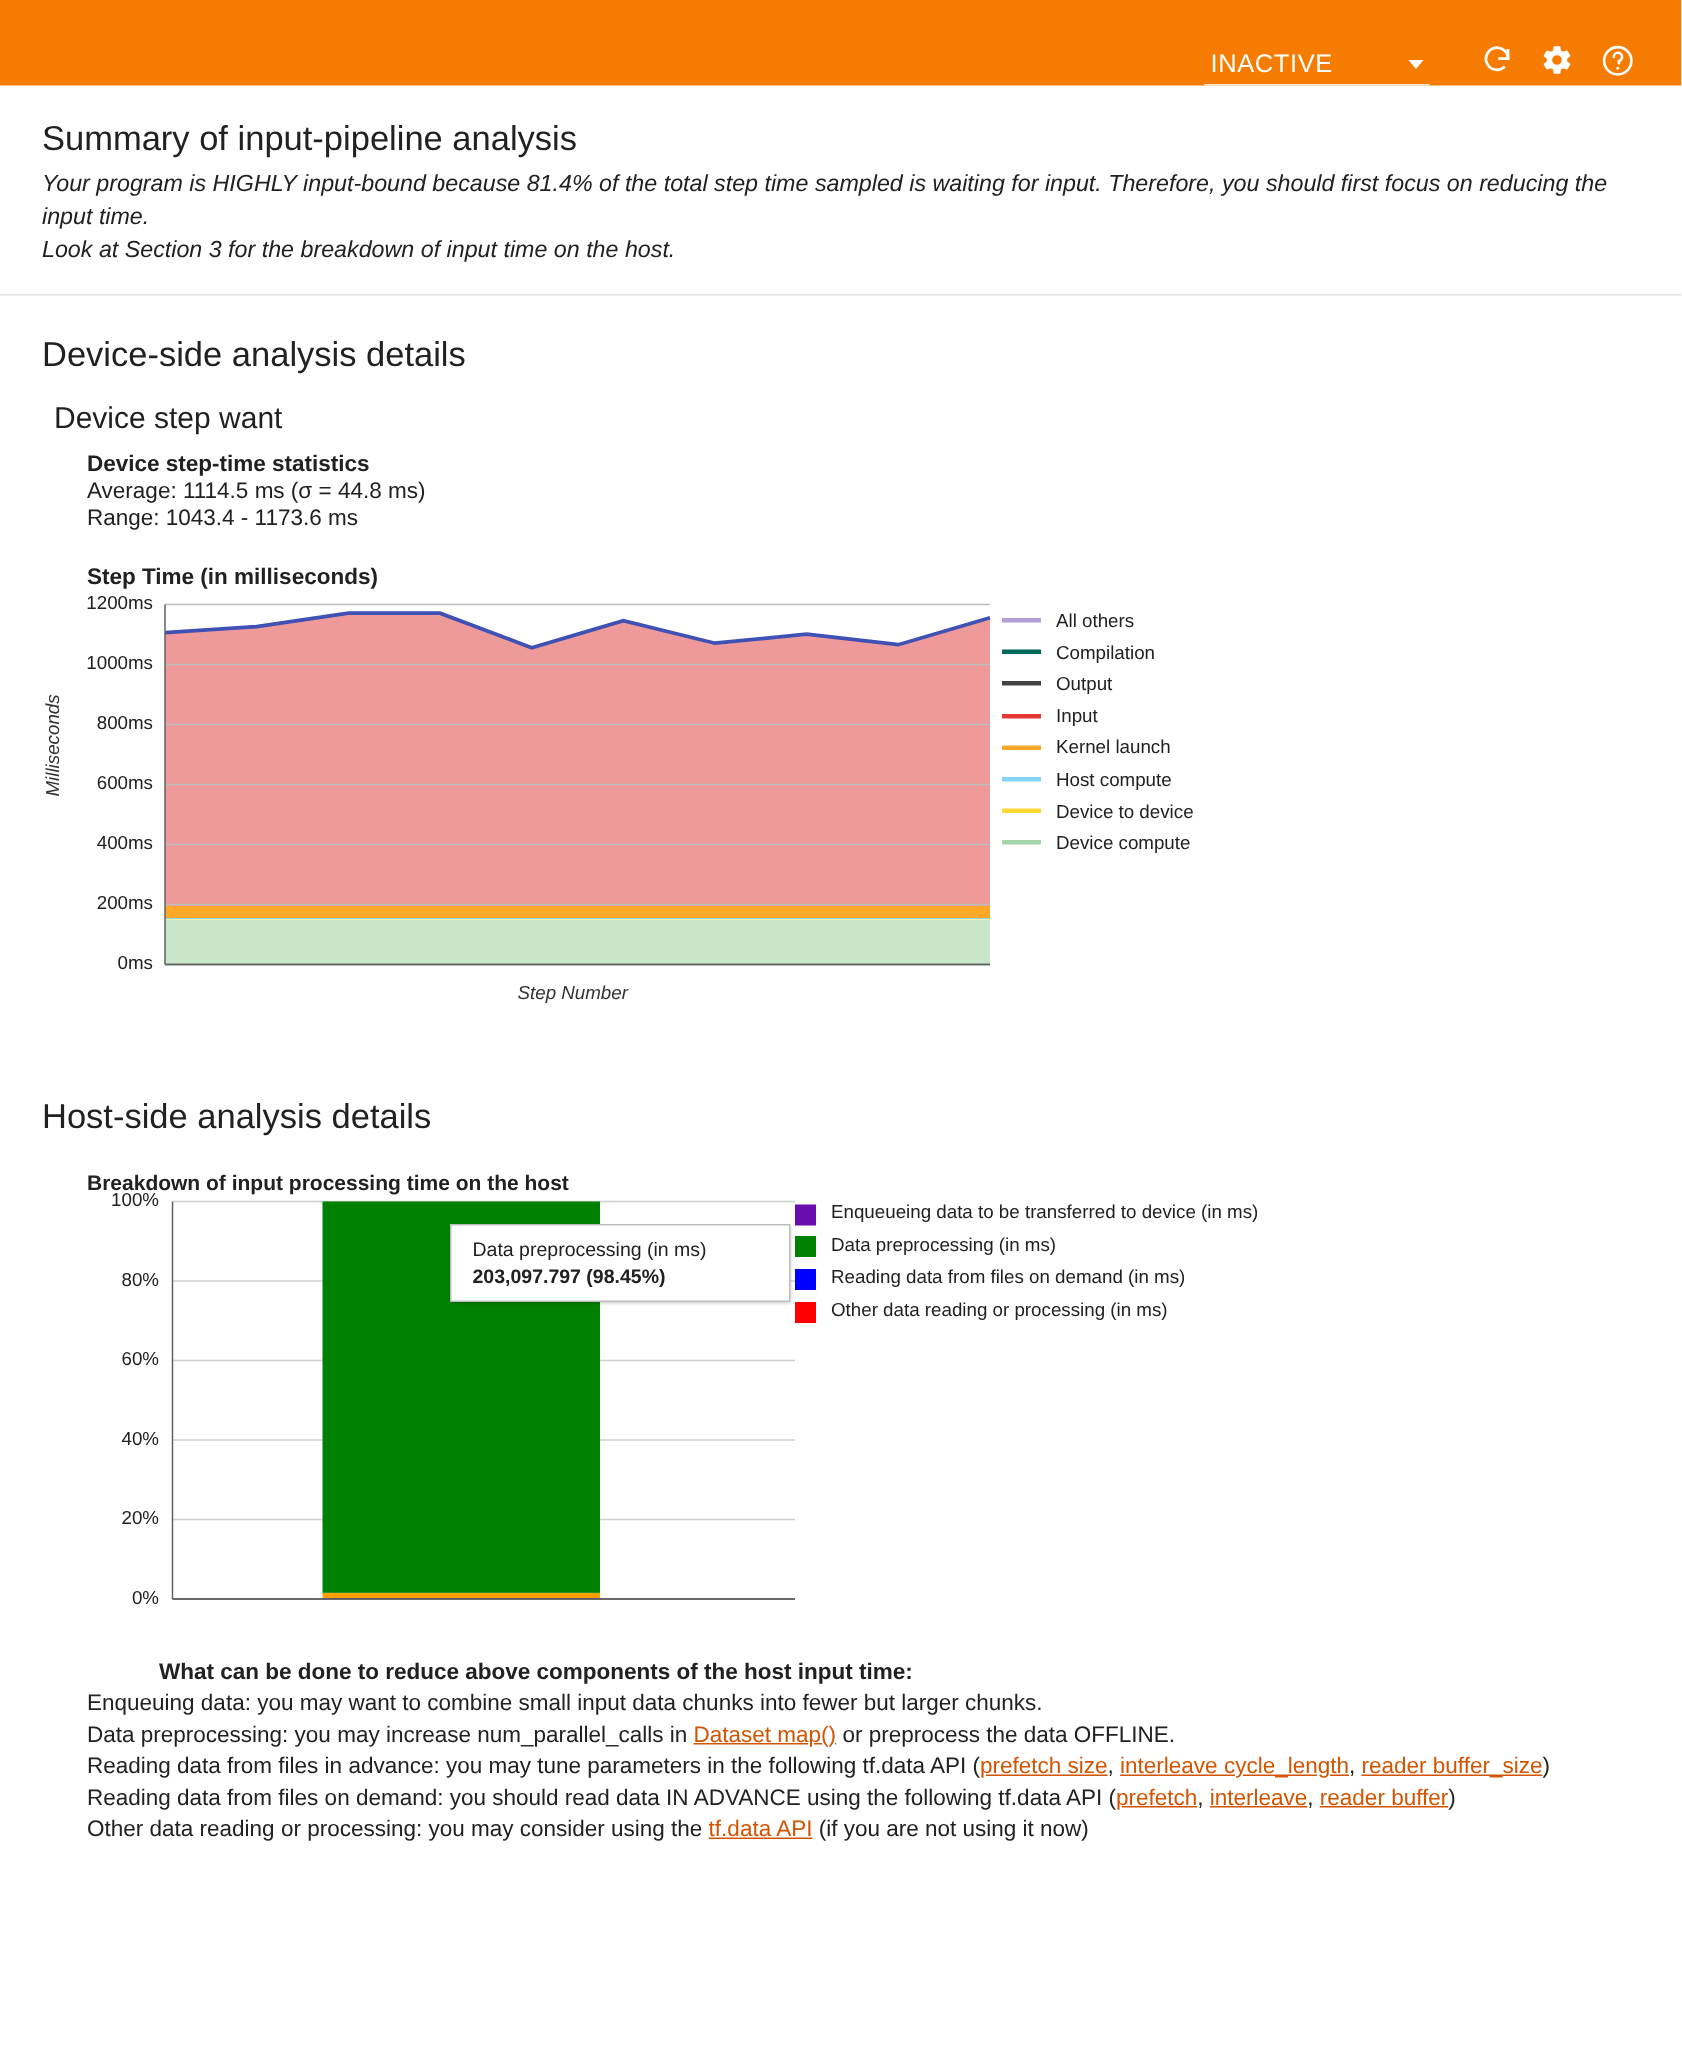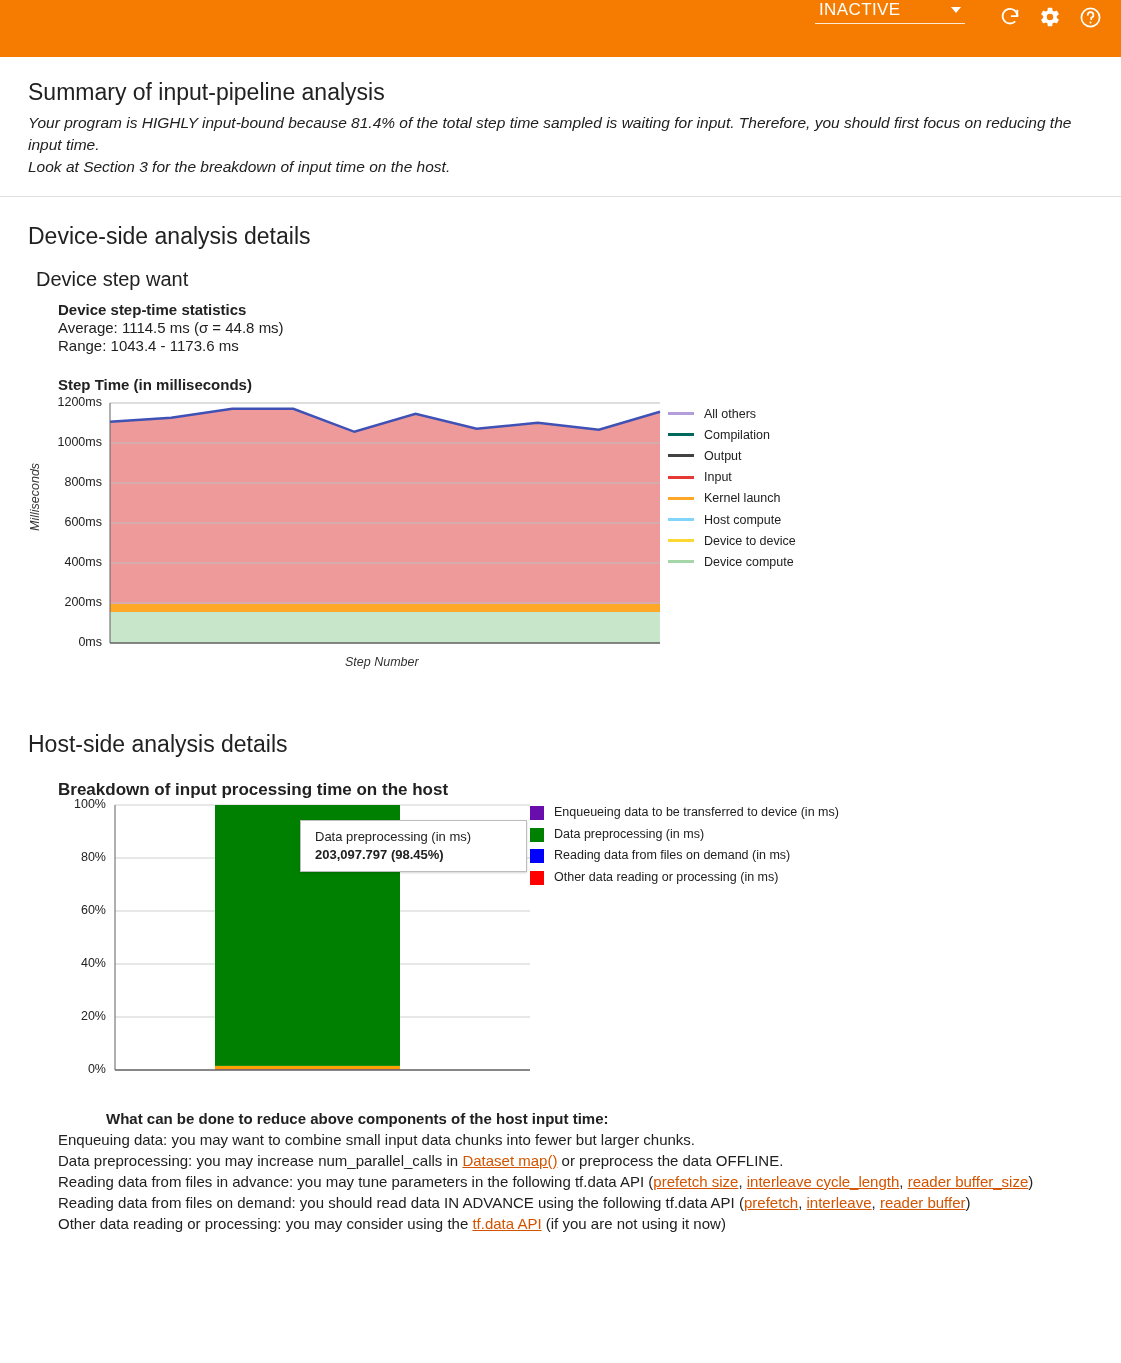--- a/index.html
+++ b/index.html
@@ -11,23 +11,23 @@
     font-family: "Liberation Sans", sans-serif;
     color: #212121;
     overflow: hidden;
   }
 
   
   .topbar {
     height: 57px;
     background: #f57c00;
     display: flex;
-    align-items: flex-start;
+    align-items: flex-end;
     justify-content: flex-end;
-    padding-right: 14px;
+    padding-right: 26px;
   }
   .run-select {
     display: flex;
     align-items: center;
     border-bottom: 1px solid rgba(255,255,255,0.85);
     padding: 0 4px 3px 4px;
     margin-right: 22px;
     min-width: 150px;
     justify-content: space-between;
   }
@@ -152,21 +152,21 @@
   }
 
   
   .host-title {
     font-size: 23px;
     font-weight: 400;
     margin: 38px 0 0 28px;
   }
   .host-chart-title {
     font-weight: bold;
-    font-size: 17px;
+    font-size: 14px;
     margin: 22px 0 0 58px;
   }
   .host-wrap {
     position: relative;
     margin-left: 20px;
     height: 300px;
     width: 1090px;
   }
   .hb-ytick {
     position: absolute;
@@ -175,21 +175,21 @@
     text-align: right;
     width: 46px;
     left: 40px;
   }
   .hb-legend {
     position: absolute;
     left: 510px; top: 5px;
     font-size: 12.5px;
   }
   .hb-legend .row {
-    display: flex; align-items: flex-start;
+    display: flex; align-items: flex-end;
     margin-bottom: 6px;
   }
   .hb-legend .swatch {
     width: 14px; height: 14px; margin-right: 10px; flex: none;
     margin-top: 1px;
   }
   .tooltip {
     position: absolute;
     left: 280px; top: 20px;
     background: #ffffff;

